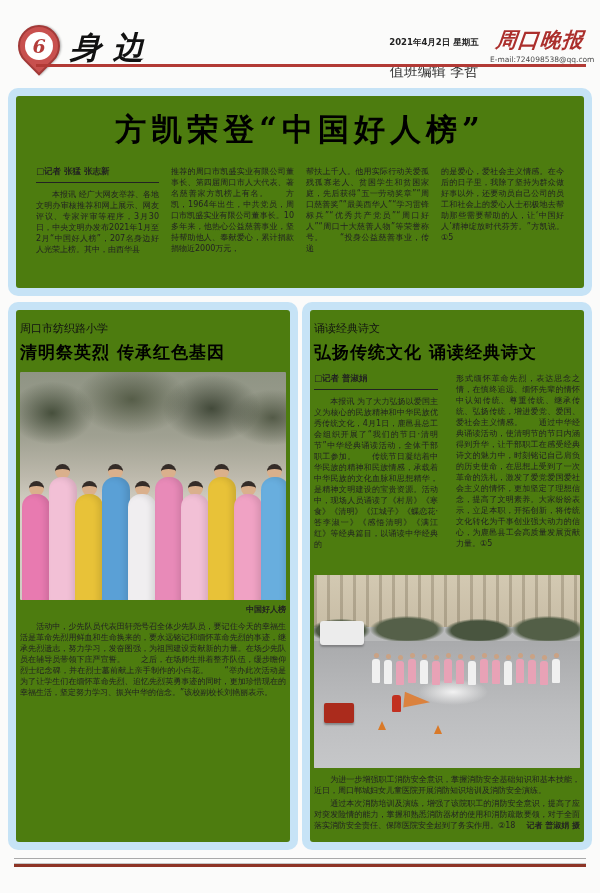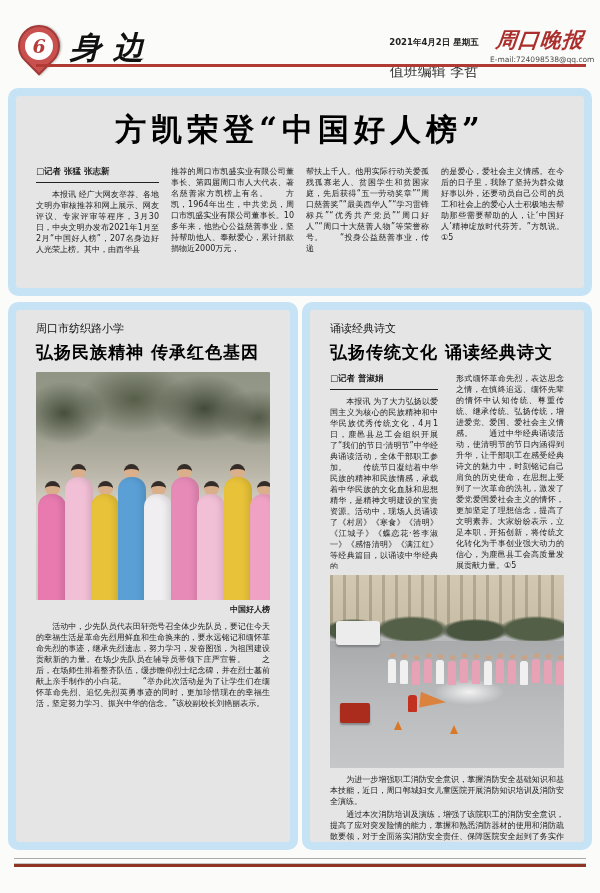--- a/index.html
+++ b/index.html
@@ -22,30 +22,30 @@
   .header-meta .d2{font-size:14px;color:#333;margin-top:14px;}
   .logo{position:absolute;left:496px;top:26px;font-size:21px;font-weight:bold;font-style:italic;
     letter-spacing:1px;color:#ab2f2c;font-family:"DejaVu Serif",serif;transform:skewX(-6deg);}
   .email{position:absolute;left:490px;top:55px;font-size:7.5px;color:#4a4a4a;}
   .header-rule{position:absolute;left:36px;top:64px;width:550px;height:3px;background:#b23a35;}
   
   .panel{position:absolute;background:#c6e3f6;border-radius:10px;}
   .panel-top{left:8px;top:88px;width:584px;height:208px;}
   .panel-left{left:8px;top:302px;width:290px;height:548px;}
   .panel-right{left:302px;top:302px;width:290px;height:548px;}
-  .card{position:absolute;inset:8px;background:#e5e5e5;border-radius:3px;overflow:hidden;}
+  .card{position:absolute;inset:8px;background:#4d7c0f;border-radius:3px;overflow:hidden;}
   
   .main-headline{text-align:center;margin-top:13px;font-size:31px;font-weight:bold;
     letter-spacing:5px;font-family:"DejaVu Serif","Liberation Serif",serif;color:#000;}
   .main-cols{display:flex;gap:12px;padding:0 20px;margin-top:15px;height:104px;overflow:hidden;}
   .ncol{flex:1;font-size:8px;line-height:11px;text-align:justify;color:#222;}
   .byline{font-weight:bold;font-size:8.5px;border-bottom:1.5px solid #222;
     padding-bottom:5px;margin-bottom:6px;}
   
-  .subcard{padding:11px 20px;}
+  .subcard{padding:11px 4px;}
   .kicker{font-size:11px;color:#111;}
   .headline2{font-size:17px;font-weight:bold;letter-spacing:1px;margin-top:5px;color:#000;}
   .two-cols{display:flex;gap:18px;overflow:hidden;text-align:justify;}
   .scol{flex:1;font-size:8px;line-height:11px;color:#222;}
   .photo{position:relative;overflow:hidden;border-radius:1px;}
   .photo-caption{text-align:right;font-size:8px;font-weight:bold;margin-top:4px;color:#222;}
   
   .photo-left{margin-top:8px;height:228px;
     background:linear-gradient(180deg,#8f9484 0%,#9fa091 28%,#bdb9ac 46%,#d6d2c7 60%,#cfccc2 100%);}
   .trees-l{position:absolute;inset:0;
@@ -122,21 +122,21 @@
       <div class="ncol">推荐的周口市凯盛实业有限公司董事长、第四届周口市人大代表、著名慈善家方凯榜上有名。　　方凯，1964年出生，中共党员，周口市凯盛实业有限公司董事长。10多年来，他热心公益慈善事业，坚持帮助他人、奉献爱心，累计捐款捐物近2000万元，</div>
       <div class="ncol">帮扶上千人。他用实际行动关爱孤残孤寡老人、贫困学生和贫困家庭，先后获得“五一劳动奖章”“周口慈善奖”“最美西华人”“学习雷锋标兵”“优秀共产党员”“周口好人”“周口十大慈善人物”等荣誉称号。　　“投身公益慈善事业，传递</div>
       <div class="ncol">的是爱心，爱社会主义情感。在今后的日子里，我除了坚持为群众做好事以外，还要动员自己公司的员工和社会上的爱心人士积极地去帮助那些需要帮助的人，让‘中国好人’精神绽放时代芬芳。”方凯说。①5</div>
     </div>
   </div>
 </div>
 
 <div class="panel panel-left">
   <div class="card subcard">
     <div class="kicker">周口市纺织路小学</div>
-    <div class="headline2">弘扬民族精神 传承红色基因</div>
+    <div class="headline2">清明祭英烈 传承红色基因</div>
     <div class="photo photo-left" id="photoLeft">
       <div class="trees-l"></div>
     <div class="figure" style="left: 2px;">
           <div class="fhead"></div>
           <div class="fbody" style="width: 28px; height: 112px; background: rgb(232, 122, 176);"></div>
         </div>
         <div class="figure" style="left: 28.5px;">
           <div class="fhead"></div>
           <div class="fbody" style="width: 28px; height: 129px; background: rgb(242, 192, 214);"></div>
         </div>

